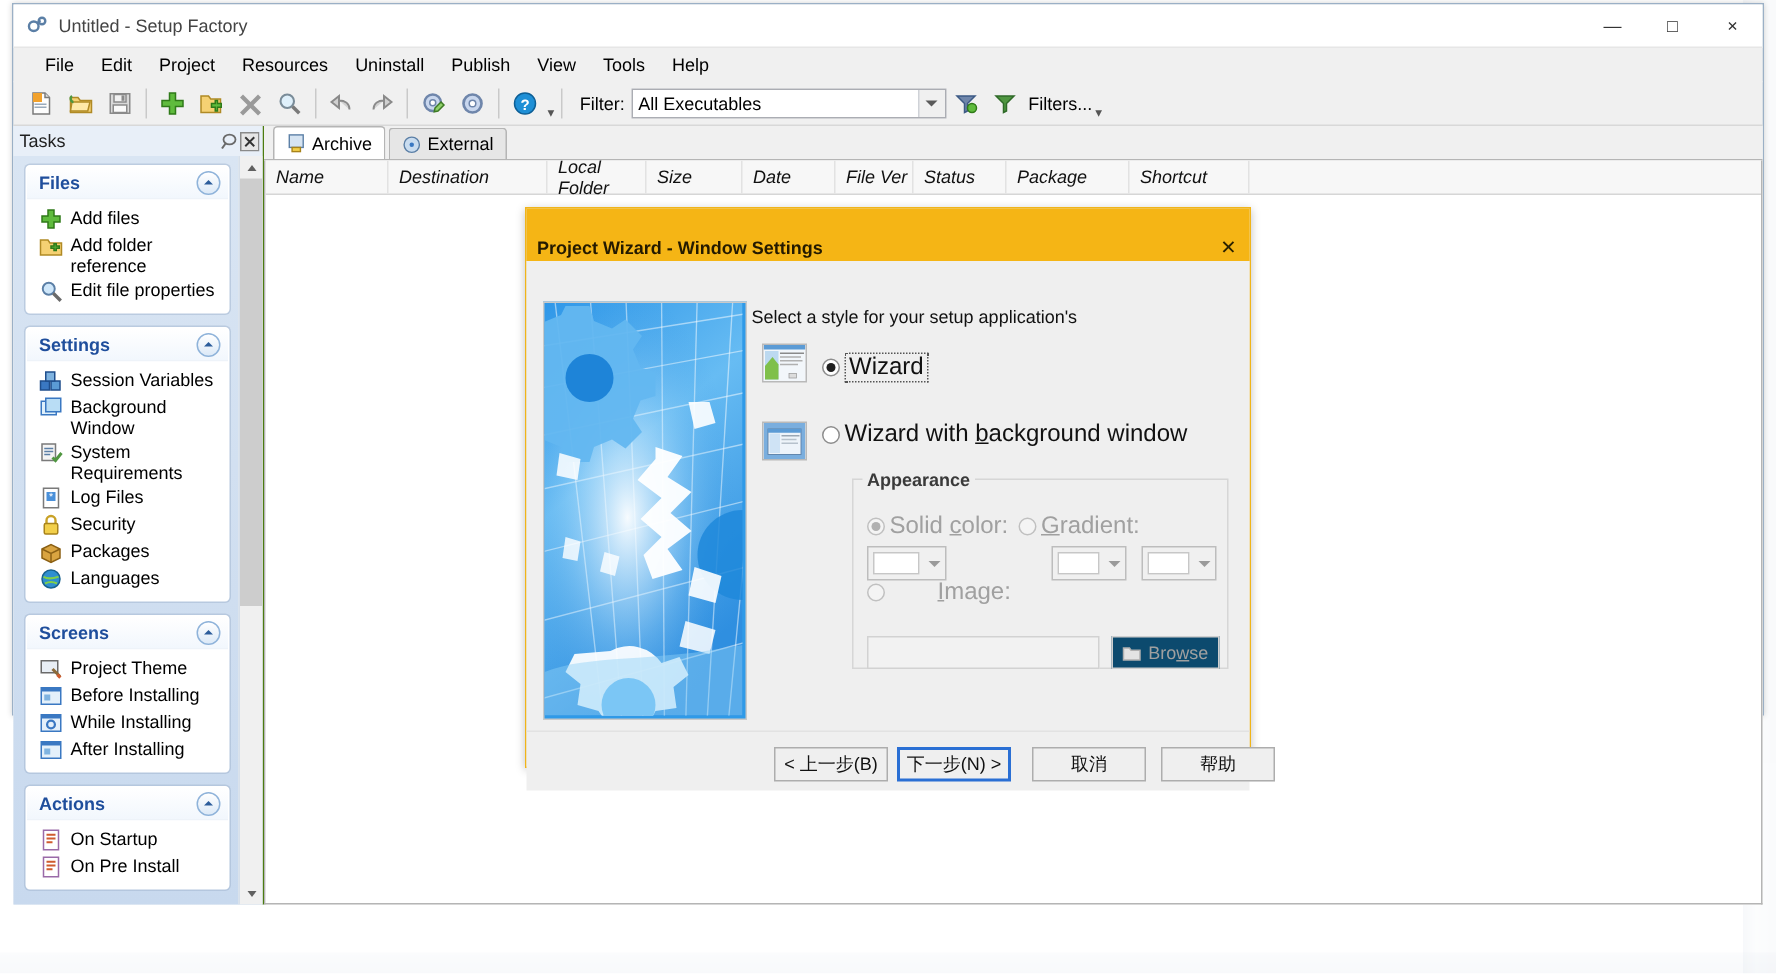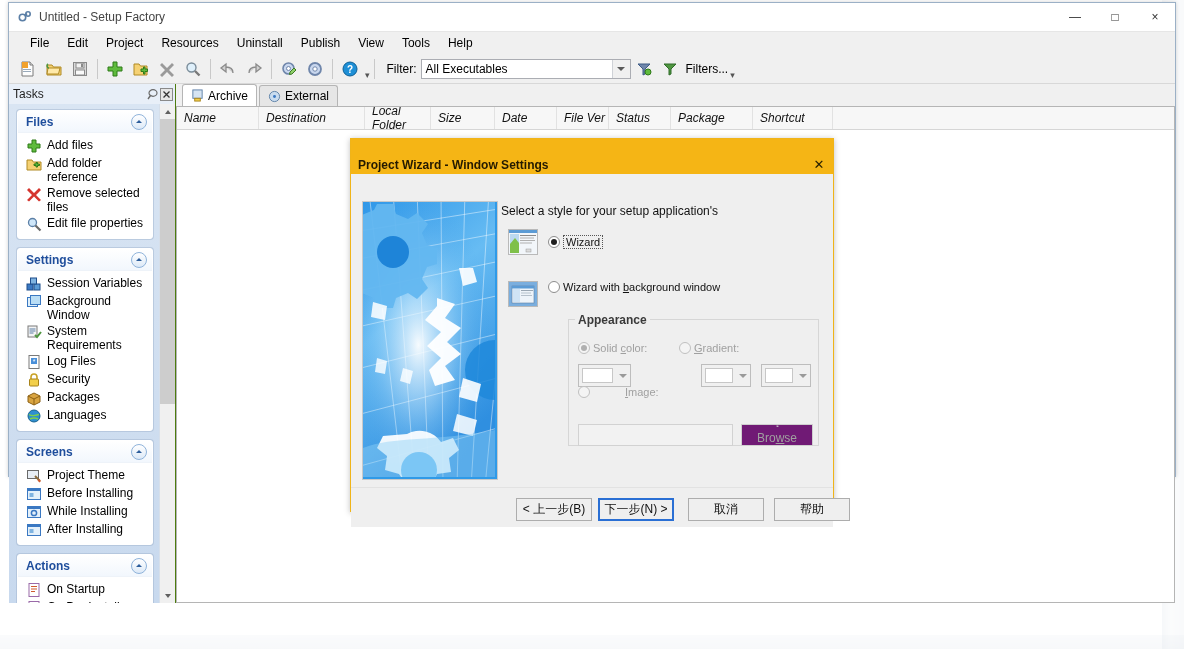--- a/index.html
+++ b/index.html
@@ -139,40 +139,40 @@
   .prompt{position:absolute;left:150px;top:30px;font-size:12px;color:#111;}
 
   .opt-thumb{position:absolute;width:28px;height:24px;border:1px solid #b9b9b9;overflow:hidden;}
   .radio-row{position:absolute;display:flex;align-items:center;}
   .radio{width:12px;height:12px;border-radius:50%;border:1px solid #8d8d8d;
     background:#fff;box-sizing:border-box;display:flex;align-items:center;justify-content:center;
     margin-right:3px;flex:0 0 12px;}
   .radio.on::after{content:"";width:6px;height:6px;border-radius:50%;background:#1f1f1f;}
   .radio.dis{border-color:#c0c0c0;background:#f4f4f4;}
   .radio.dis.on::after{background:#b0b0b0;}
-  .rlabel{font-size:11px;color:#111;}
+  .rlabel{font-size:16px;color:#111;}
   .rlabel.dis{color:#a0a0a0;}
   .focusbox{border:1px dotted #555;padding:0 2px;}
   .ul{text-decoration:underline;}
 
   .groupbox{position:absolute;left:217px;top:145px;width:249px;height:125px;
     border:1px solid #d6d6d6;}
   .gb-legend{position:absolute;left:224px;top:139px;background:#efefef;padding:0 3px;
     font-size:12px;color:#3a3a3a;font-weight:bold;}
   .swatch{border:1px solid #bdbdbd;background:#f0f0f0;display:flex;align-items:stretch;
     box-sizing:border-box;}
   .swatch .sw-color{flex:1;background:#fff;border:1px solid #c7c7c7;margin:3px 2px 3px 3px;}
   .swatch .sw-arrow{width:15px;display:flex;align-items:center;justify-content:center;}
   .chev-dis{width:0;height:0;border-left:4px solid transparent;border-right:4px solid transparent;
     border-top:4px solid #9a9a9a;}
   .txtbox{background:#f2f2f2;border:1px solid #d2d2d2;box-sizing:border-box;}
   .btn{background:#efefef;border:1px solid #adadad;box-sizing:border-box;
     display:flex;align-items:center;justify-content:center;font-size:12px;color:#111;}
   .btn.default{border:2px solid #2a6fd4;}
-  .btn.dis{color:#a0a0a0;border-color:#cfcfcf;background:#701a75;flex-direction:column;}
+  .btn.dis{color:#a0a0a0;border-color:#cfcfcf;background:#0c4a6e;}
   .browse-btn{position:absolute;left:390px;top:250px;width:72px;height:22px;
     display:flex;align-items:center;justify-content:center;gap:4px;}
   .dlg-sep{position:absolute;left:0;right:0;top:313px;height:1px;background:#e2e2e2;}
   .dlg-btn{position:absolute;top:324px;height:23px;}
 </style>
 </head>
 <body>
 
 <div class="ghost" id="ghost-right"></div>
 <div class="ghost" id="ghost-bottom"></div>
@@ -344,26 +344,20 @@
                     <path d="M6 2h4v4h4v4h-4v4H6v-4H2V6h4z" fill="#5fbb3d" stroke="#2f7a18"></path>
                   </svg>
                 <span class="tlabel">Add files</span>
               </div>
               <div class="task">
                 <svg class="ticon" viewBox="0 0 16 16">
                     <path d="M1 4h5l1.3 2H15v8H1z" fill="#f5d173" stroke="#b08a25"></path>
                     <path d="M8 8h2V6.5h1.5V8h2v1.5h-2V11H10V9.5H8z" fill="#5fbb3d" stroke="#2f7a18"></path>
                   </svg>
                 <span class="tlabel">Add folder reference</span>
-              </div>
-              <div class="task">
-                <svg class="ticon" viewBox="0 0 16 16">
-                    <path d="M3 2l5 5 5-5 2 2-5 5 5 5-2 1.5-5-5-5 5L1 14l5-5-5-5z" fill="#d5352e"></path>
-                  </svg>
-                <span class="tlabel">Remove selected files</span>
               </div>
               <div class="task">
                 <svg class="ticon" viewBox="0 0 16 16">
                     <circle cx="6.5" cy="6.5" r="4" fill="#cfe7fa" stroke="#5b7fa6" stroke-width="1.3"></circle>
                     <path d="M9.5 9.5l5 5" stroke="#6a6a6a" stroke-width="2.2"></path>
                   </svg>
                 <span class="tlabel">Edit file properties</span>
               </div>
             </div>
           </div>

